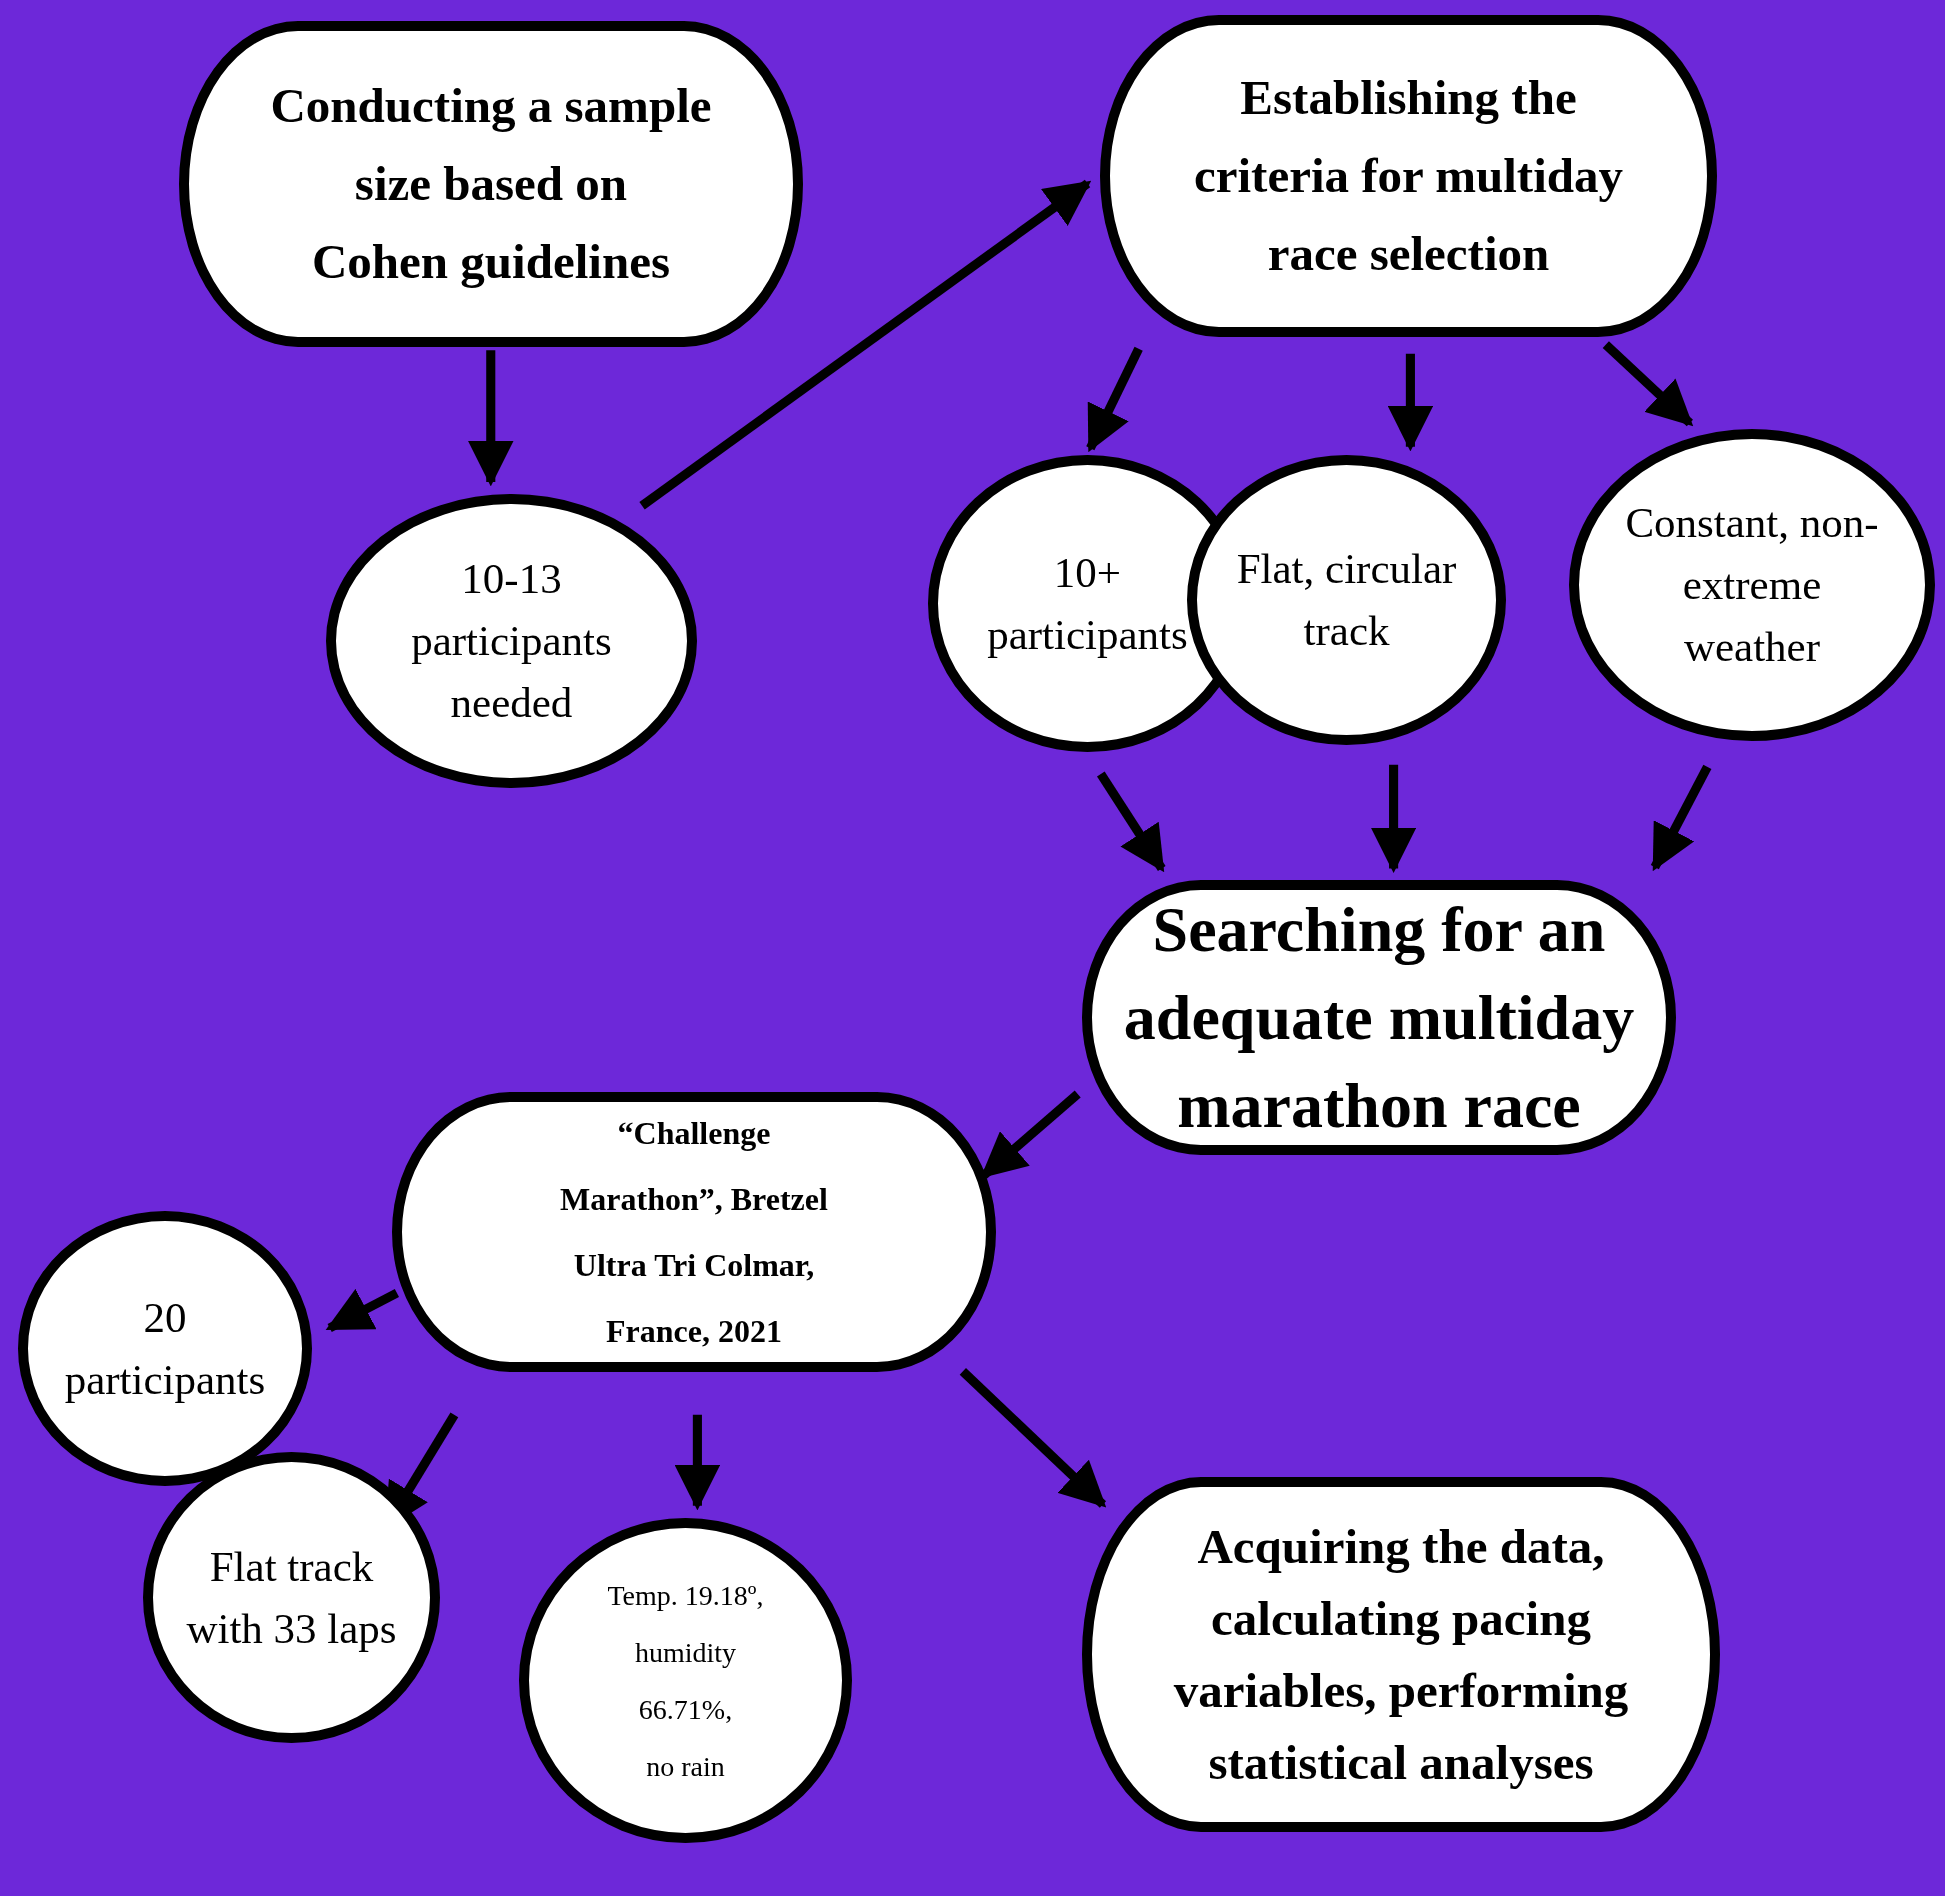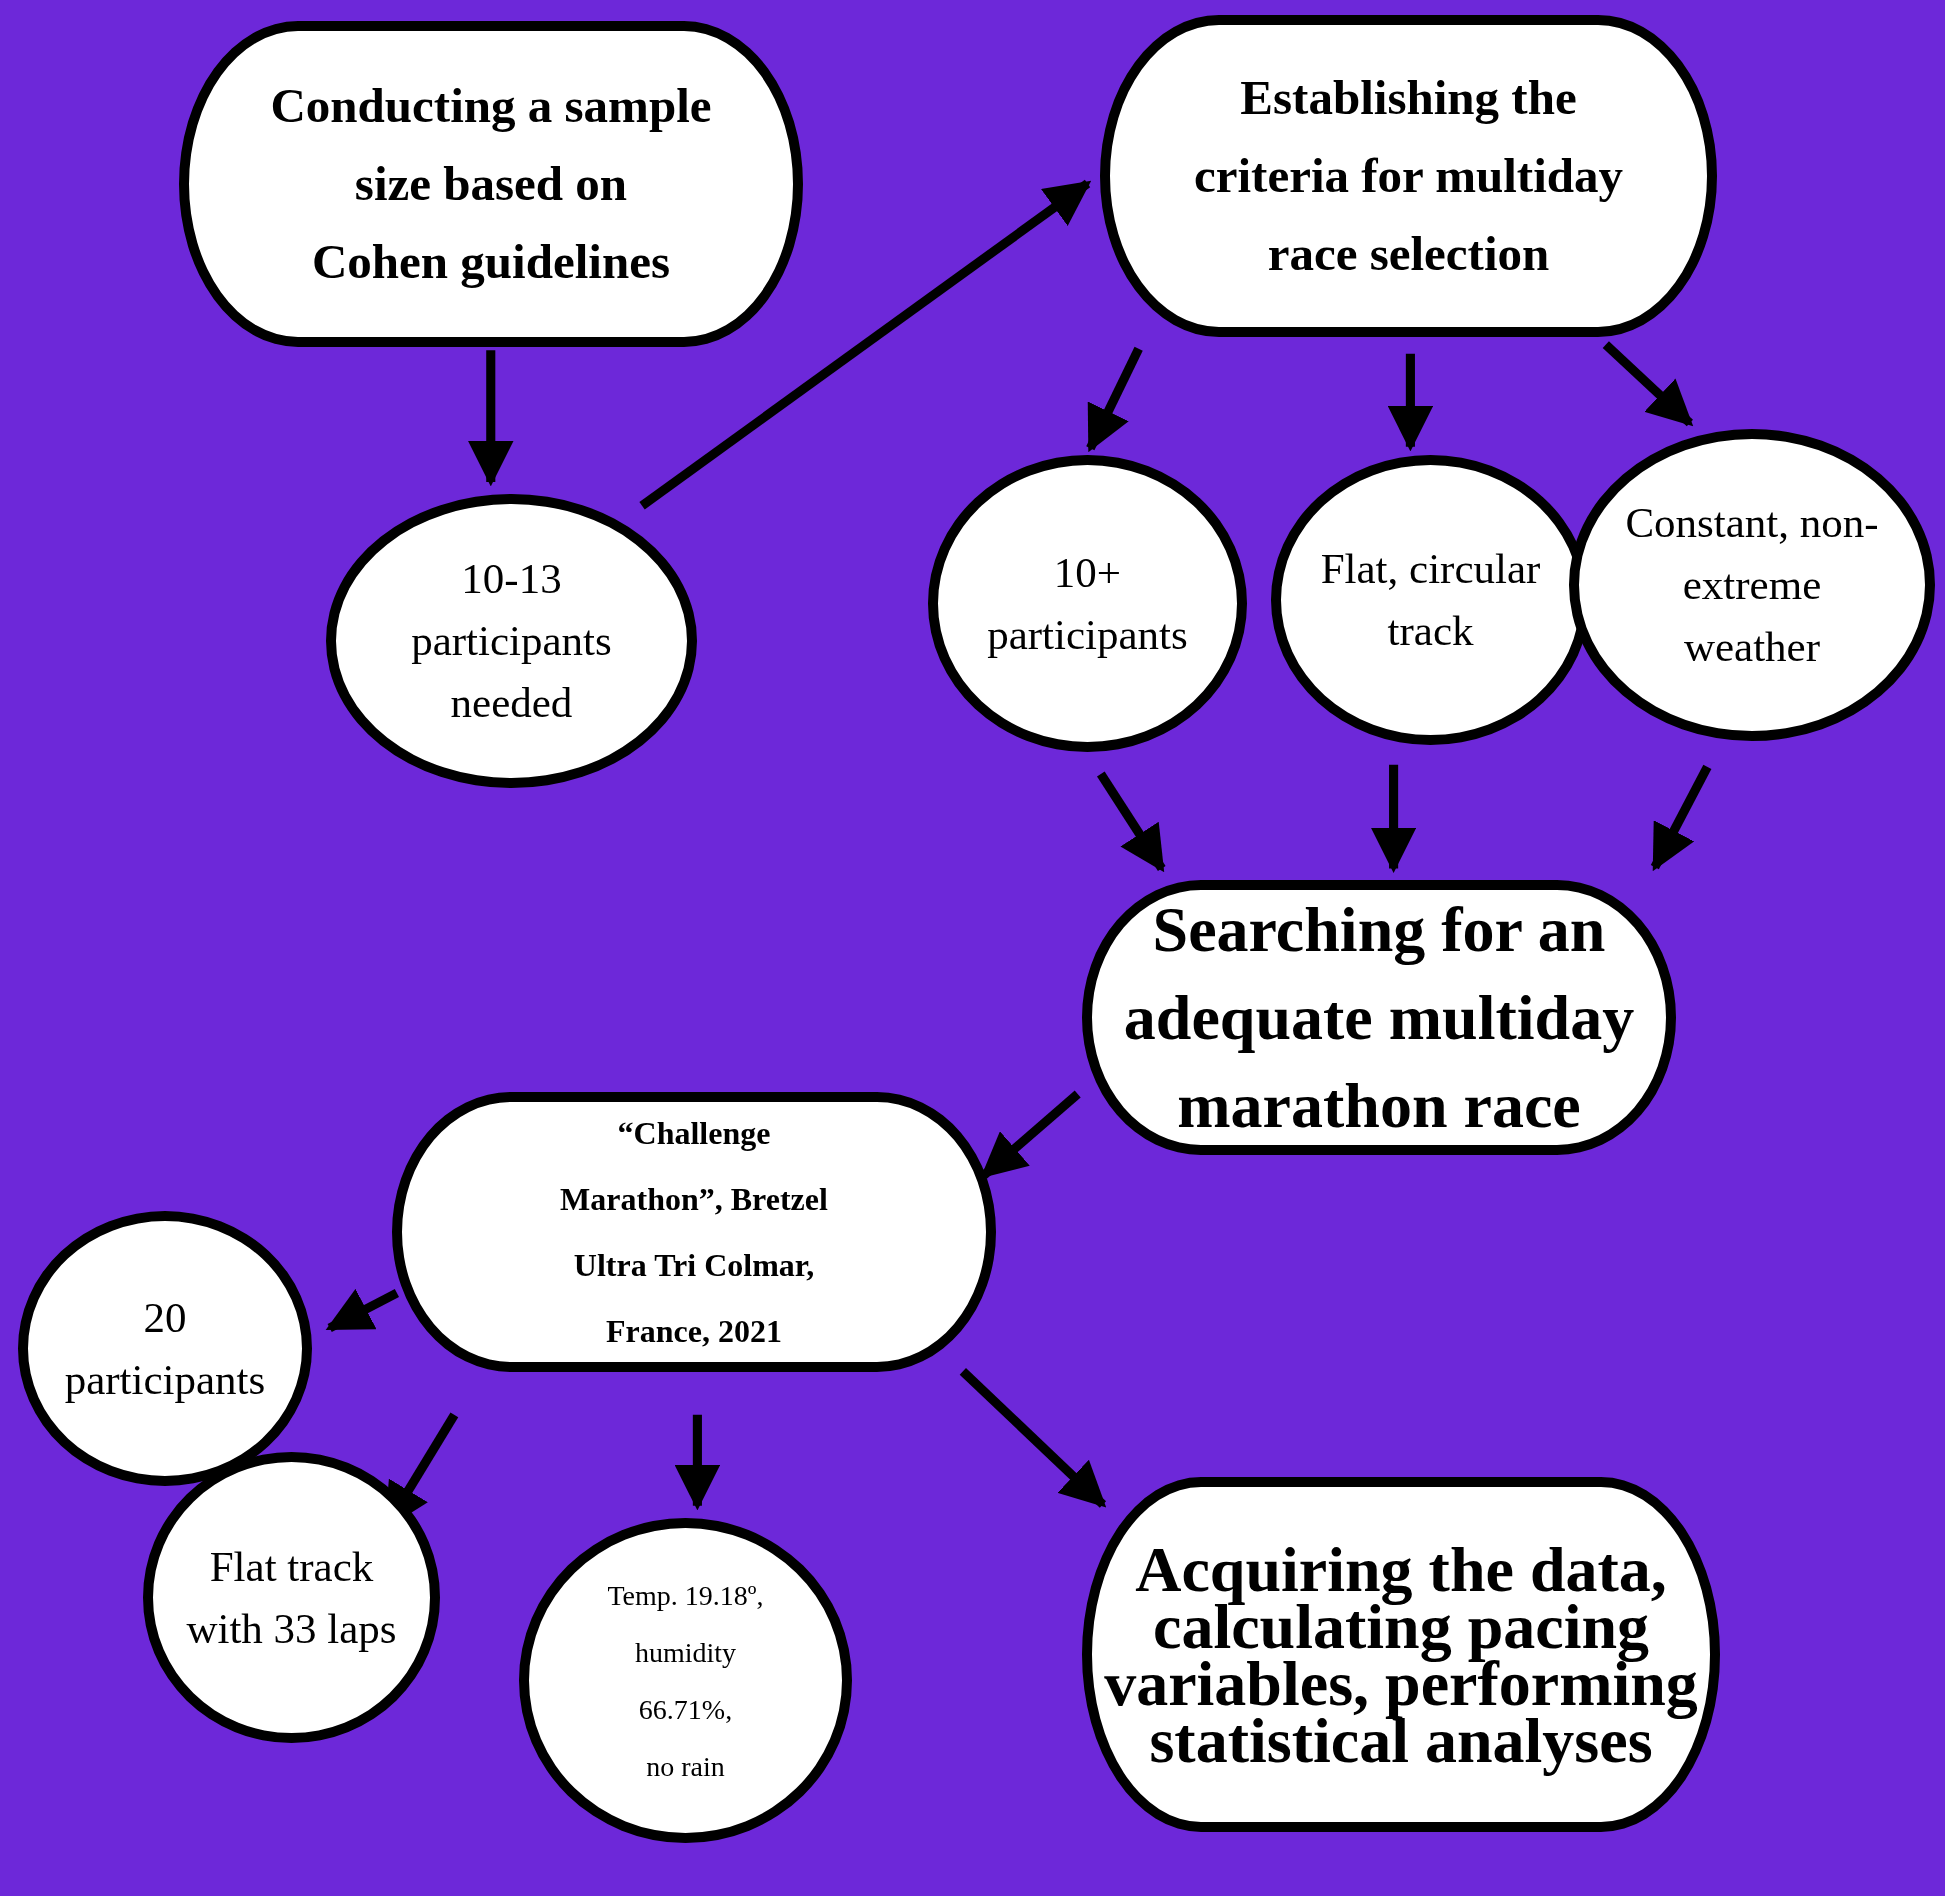--- a/index.html
+++ b/index.html
@@ -21,21 +21,21 @@
     display:flex;align-items:center;justify-content:center;
     text-align:center;
   }
   .box{border-radius:119px / 50%;}
   .ellipse{border-radius:50%;}
   .txt{white-space:pre-line;display:block;width:100%;}
   .bold{font-weight:bold;}
   .f-head{font-size:49px;line-height:78px;}
   .f-search{font-size:64px;line-height:88px;text-align:center;}
   .f-chal{font-size:32px;line-height:66px;}
-  .f-acq{font-size:64px;line-height:57px;}
+  .f-acq{font-size:49px;line-height:72px;}
   .f-circ{font-size:43px;line-height:62px;}
   .f-temp{font-size:28px;line-height:57px;}
 </style>
 </head>
 <body>
 
 <div class="canvas">
 
   <svg class="arrows" viewBox="0 0 2777 2707" aria-hidden="true">
     <defs>
@@ -74,21 +74,21 @@
     <span class="txt f-circ">10-13
 participants
 needed</span>
   </div>
 
   <div class="node ellipse" style="left:928px;top:455px;width:319px;height:297px;">
     <span class="txt f-circ">10+
 participants</span>
   </div>
 
-  <div class="node ellipse" style="left:1271px;top:455px;width:319px;height:290px;font-family:Liberation Serif, serif;">
+  <div class="node ellipse" style="left:1187px;top:455px;width:319px;height:290px;font-family:Liberation Serif, serif;">
     <span class="txt f-circ">Flat, circular
 track</span>
   </div>
 
   <div class="node ellipse" style="left:1569px;top:429px;width:366px;height:312px;">
     <span class="txt f-circ">Constant, non-
 extreme
 weather</span>
   </div>
 

